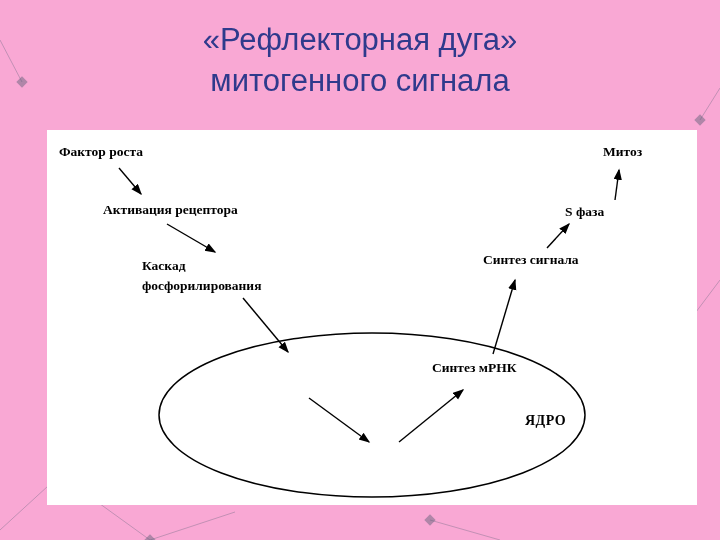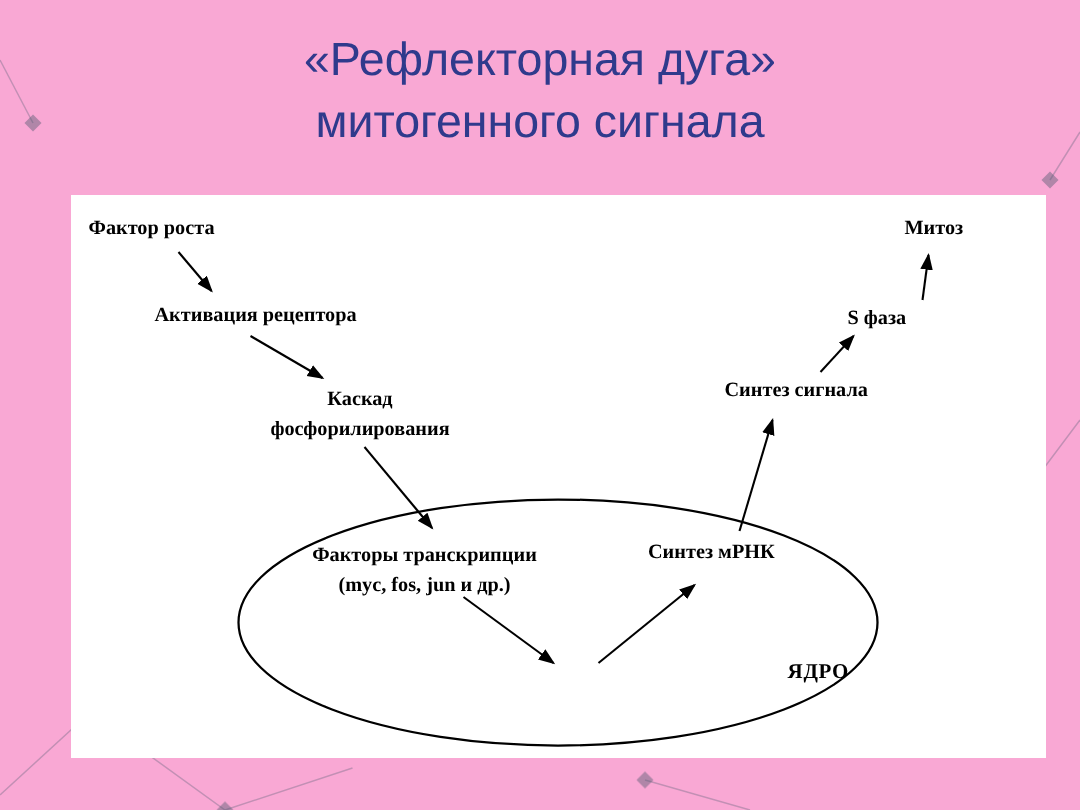--- a/index.html
+++ b/index.html
@@ -5,21 +5,21 @@
   html,body{margin:0;padding:0;background:#7a8096;}
   body{width:720px;height:540px;font-family:"Liberation Sans",sans-serif;-webkit-font-smoothing:antialiased;}
   .slide{position:relative;width:720px;height:540px;background:#f9a8d4;overflow:hidden;}
   .bg-pattern{position:absolute;left:0;top:0;}
   .title{position:absolute;top:20px;left:0;width:720px;text-align:center;
          color:#2f3a8c;font-size:31px;line-height:1.32;font-weight:400;}
   .panel{position:absolute;left:47px;top:130px;width:650px;height:375px;background:#ffffff;}
   .dg{position:absolute;left:0;top:0;}
   .lbl{position:absolute;font-family:"Liberation Serif",serif;font-weight:700;
        font-size:13.5px;color:#000;white-space:nowrap;z-index:2;}
-  .lbl.center{text-align:center;white-space:normal;line-height:1.5;}
+  .lbl.center{white-space:normal;line-height:1.5;}
   .lbl.nucleus{font-size:14px;letter-spacing:0.5px;}
 </style>
 </head>
 <body>
 
 <div class="slide">
 
   <svg class="bg-pattern" width="720" height="540" viewBox="0 0 720 540">
     <g stroke="#5d6379" stroke-width="1" opacity="0.35">
       <line x1="60" y1="475" x2="0" y2="530"></line>
@@ -75,24 +75,20 @@
 
     <div class="lbl" style="left:518px;top:74px;">S фаза</div>
 
     <div class="lbl center" style="left:95px;top:126px;width:196px;">
       <span>Каскад</span><br>
       <span>фосфорилирования</span>
     </div>
 
     <div class="lbl" style="left:436px;top:122px;">Синтез сигнала</div>
 
-    <div class="lbl center" style="left:145px;top:230px;width:182px;">
-      <span>Факторы транскрипции</span><br>
-      <span>(myc, fos, jun и др.)</span>
-    </div>
 
     <div class="lbl" style="left:385px;top:230px;">Синтез мРНК</div>
 
-    <div class="lbl nucleus" style="left:478px;top:283px;margin-top:28px;">ЯДРО</div>
+    <div class="lbl nucleus" style="left:478px;top:283px;">ЯДРО</div>
 
 
   </div>
 </div>
 
 </body></html>

